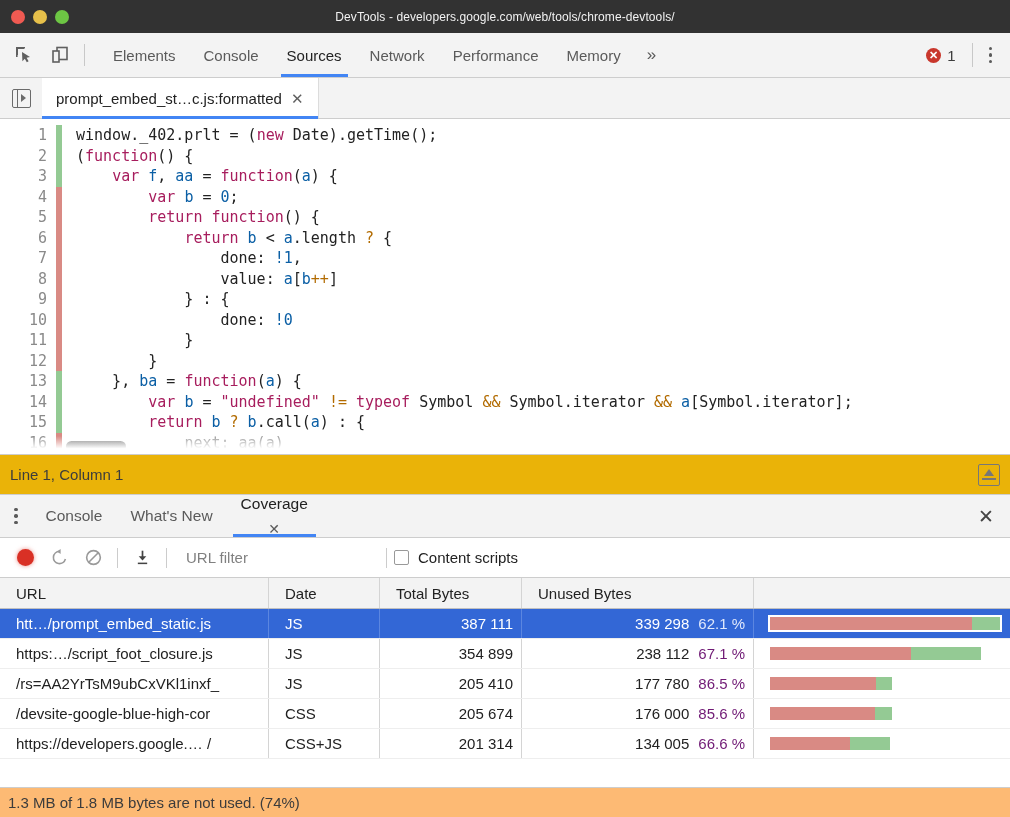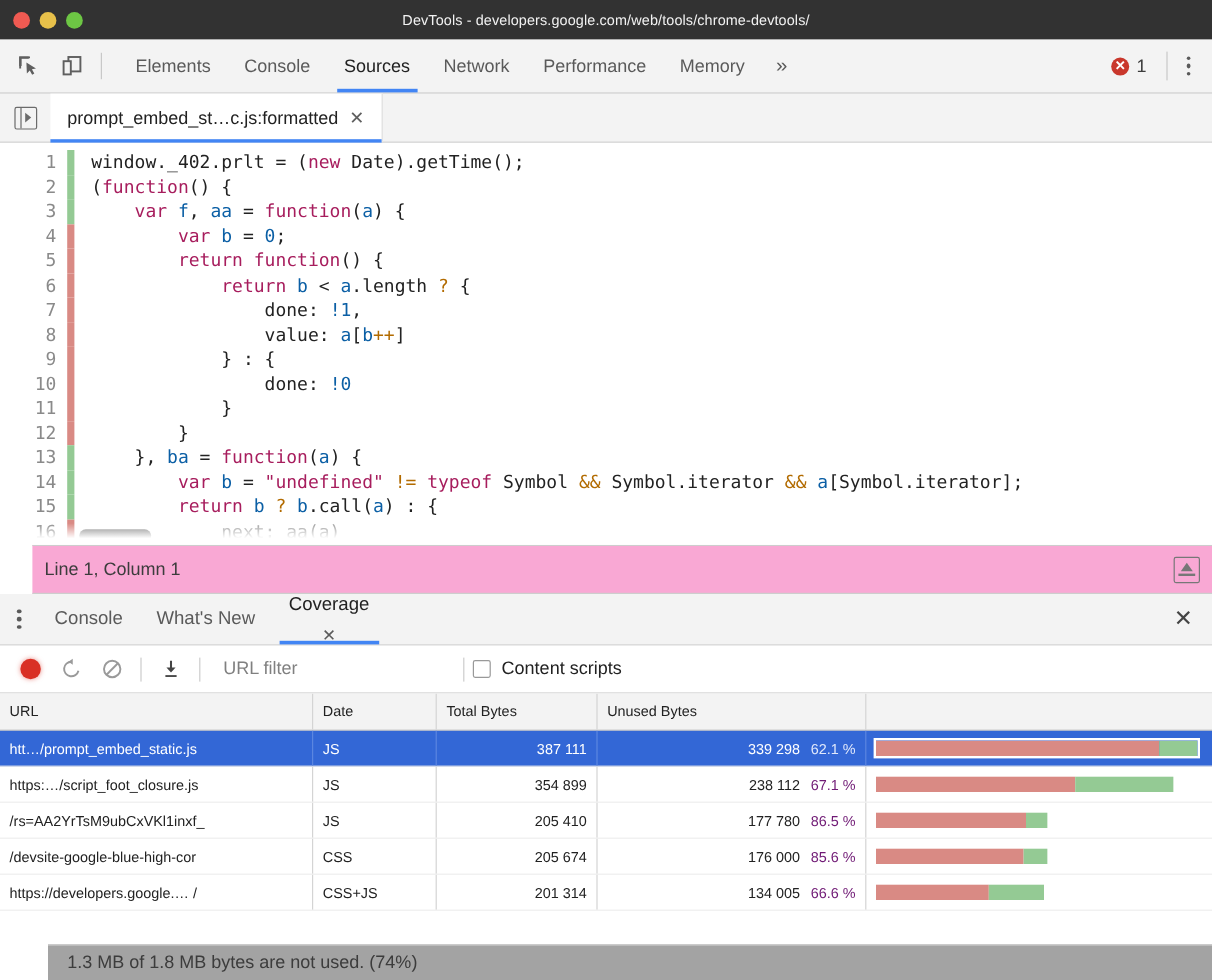--- a/index.html
+++ b/index.html
@@ -122,24 +122,24 @@
     background: #808080; border-radius: 6px;
   }
   .editor-fade {
     position: absolute; left: 0; right: 0; bottom: 0; height: 18px;
     background: linear-gradient(to bottom, rgba(255,255,255,0), #fff 70%);
     pointer-events: none;
   }
 
   
   .statusline {
-    height: 41px; min-height: 41px; background: #f9a8d4;
+    height: 41px; min-height: 41px; background: #eab308;
     border-top: 1px solid #cdcdcd; border-bottom: 1px solid #cdcdcd;
     display: flex; align-items: center; padding: 0 10px;
-    font-size: 15px; color: #3c3c3c; margin-left: 27px;
+    font-size: 15px; color: #3c3c3c;
   }
   .statusline .right { margin-left: auto; display: flex; align-items: center; }
   .pp-icon {
     width: 22px; height: 22px; border: 1.6px solid #777; border-radius: 2px;
     display: flex; flex-direction: column; align-items: center; justify-content: center; gap: 2px;
   }
   .pp-icon .tri {
     width: 0; height: 0; border-bottom: 7px solid #777;
     border-left: 5px solid transparent; border-right: 5px solid transparent;
   }
@@ -179,45 +179,45 @@
 
   
   .cov-table { flex: 1; display: flex; flex-direction: column; overflow: hidden; background: #fff; }
   .ctr { display: flex; height: 30px; align-items: stretch; }
   .ch {
     background: #f3f3f3; border-bottom: 1px solid #c0c0c0;
     font-size: 15px; color: #333; height: 31px;
   }
   .cell {
     display: flex; align-items: center; padding: 0 8px;
-    border-right: 1px solid #d4d4d4; font-size: 12px; color: #222;
-    overflow: hidden; white-space: nowrap;
+    border-right: 1px solid #d4d4d4; font-size: 15px; color: #222;
+    overflow: hidden; white-space: nowrap; margin-left: 8px;
   }
   .c-url   { width: 261px; flex: 0 0 261px; }
   .c-type  { width: 103px; flex: 0 0 103px; }
   .c-total { width: 134px; flex: 0 0 134px; justify-content: flex-end; }
   .c-unused{ width: 224px; flex: 0 0 224px; justify-content: flex-end; gap: 9px; }
   .c-bar   { flex: 1; border-right: none; padding: 0 10px 0 8px; }
   .pct { color: #701a75; }
   .row-sel { background: #3367d6; }
   .row-sel .cell { color: #fff; border-right-color: #5b86e0; padding-left: 8px; }
   .row-sel .pct { color: #e0e8fb; }
   .bar {
     height: 13px; display: flex; width: 100%; max-width: 268px; overflow: hidden;
   }
   .row-sel .bar { outline: 2px solid #fff; }
   .bar .red { background: #d98a84; }
   .bar .grn { background: #94ca94; }
   .row-divider { border-bottom: 1px solid #eee; }
 
   .cov-status {
-    height: 30px; min-height: 30px; background: #a3a3a3;
+    height: 30px; min-height: 30px; background: #fdba74;
     border-top: 1px solid #cdcdcd;
-    display: flex; align-items: center; padding: 0 16px;
-    font-size: 15px; color: #3c3c3c; margin-left: 40px;
+    display: flex; align-items: center; padding: 0 8px;
+    font-size: 15px; color: #3c3c3c;
   }
 </style>
 </head>
 <body>
 
 <div id="app">
 
   <div class="titlebar">
     <div class="lights">
       <span class="light red"></span>

